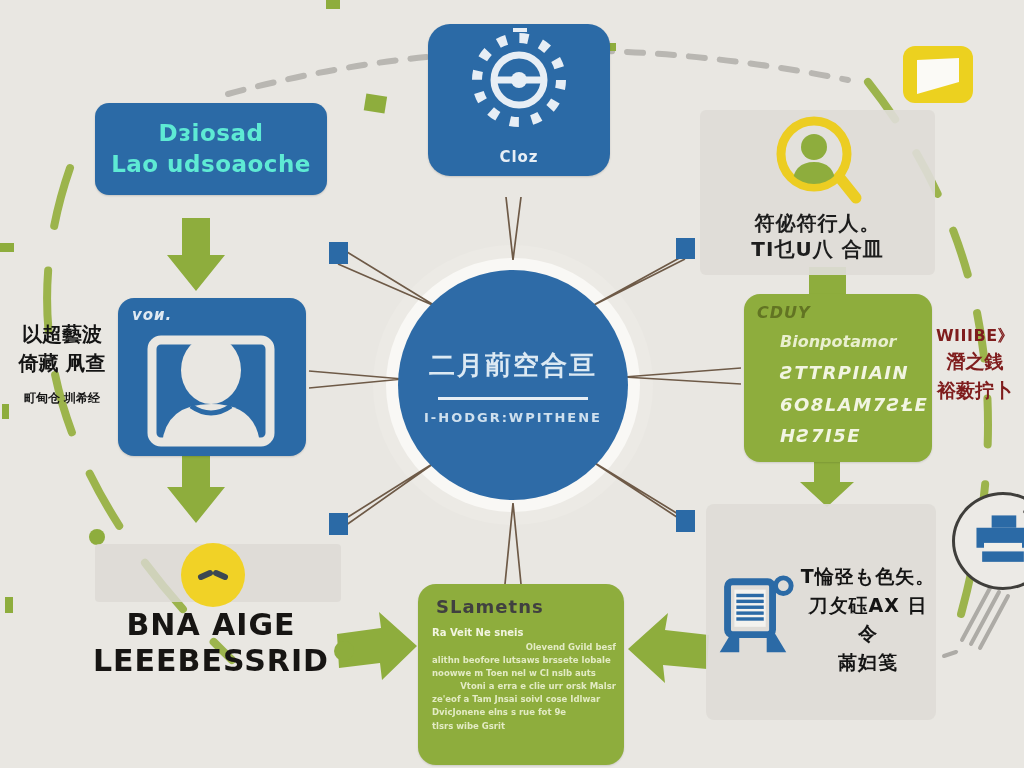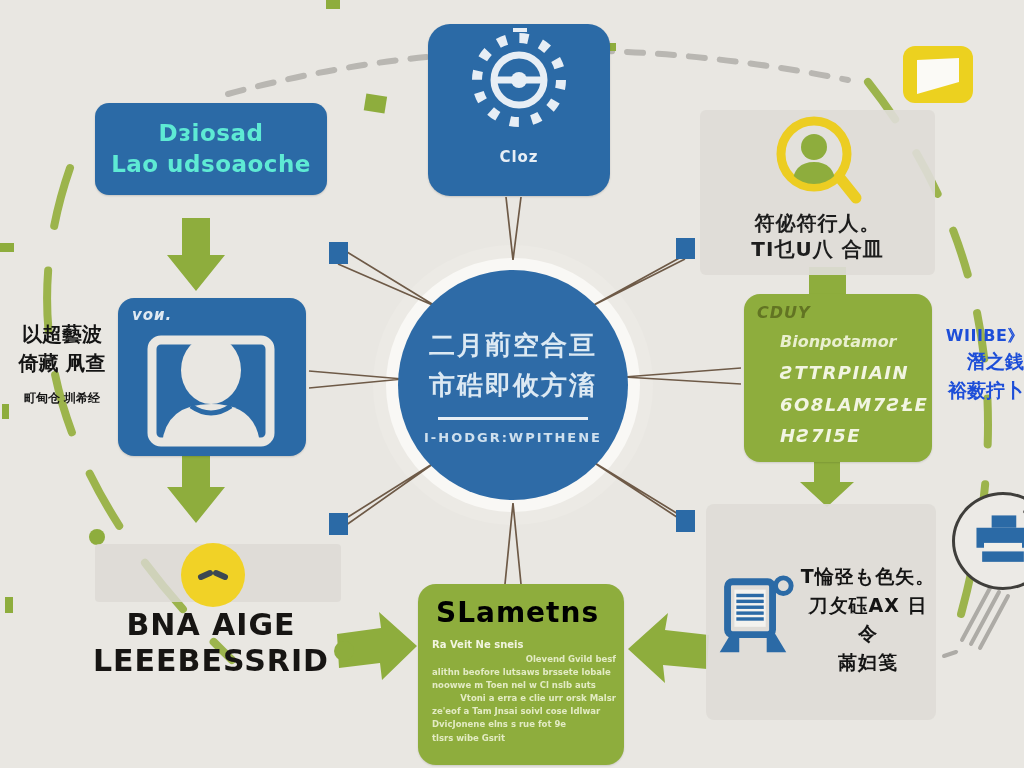--- a/index.html
+++ b/index.html
@@ -10,21 +10,21 @@
   #decor{left:0;top:0;z-index:0;}
   .z1{z-index:1;} .z2{z-index:2;}
 
   
   .box-topleft{left:95px;top:103px;width:232px;height:92px;background:#2b6aa6;
     border-radius:14px;display:flex;flex-direction:column;justify-content:center;
     align-items:center;color:#5eead4;font-weight:bold;font-size:23px;line-height:1.35;
     letter-spacing:.5px;box-shadow:0 1px 2px rgba(0,0,0,.15);text-align:center;}
 
   
-  .box-gear{left:428px;top:24px;width:182px;height:172px;background:#2b6aa6;
+  .box-gear{left:428px;top:24px;width:182px;height:152px;background:#2b6aa6;
     border-radius:22px;display:flex;flex-direction:column;align-items:center;
     box-shadow:0 1px 2px rgba(0,0,0,.15);}
   .box-gear .label{color:#e7eef5;font-weight:bold;font-size:15px;letter-spacing:1px;margin-top:2px;}
 
   
   .panel-search{left:700px;top:110px;width:235px;height:165px;background:rgba(222,220,215,.92);
     border-radius:6px;display:flex;flex-direction:column;align-items:center;}
   .panel-search .cap{font-size:20px;font-weight:bold;color:#1d1d1d;letter-spacing:1px;
     line-height:1.3;text-align:center;}
 
@@ -59,28 +59,28 @@
 
   
   .box-cduy{left:744px;top:294px;width:188px;height:168px;background:#8ead3d;
     border-radius:16px;box-shadow:0 1px 2px rgba(0,0,0,.12);font-style:italic;}
   .box-cduy .corner{position:absolute;left:13px;top:9px;color:#627423;
     font-weight:800;font-size:16px;letter-spacing:1px;}
   .box-cduy .body{position:absolute;left:36px;top:38px;}
   .box-cduy .b1{color:#e9efcf;font-size:16px;font-weight:600;margin-bottom:6px;}
   .box-cduy .b2{color:#f2f5e2;font-size:18px;font-weight:800;letter-spacing:1.5px;line-height:1.75;}
 
-  .caption-right{left:926px;top:326px;width:98px;text-align:right;color:#1d4ed8;}
+  .caption-right{left:926px;top:326px;width:98px;text-align:center;color:#7f1d1d;}
   .caption-right .r1{font-size:16px;font-weight:800;letter-spacing:.5px;}
   .caption-right .r2,.caption-right .r3{font-size:19px;font-weight:bold;line-height:1.55;}
 
   
   .box-elements{left:418px;top:584px;width:206px;height:181px;background:#8ead3d;
     border-radius:18px;overflow:hidden;box-shadow:0 1px 2px rgba(0,0,0,.12);}
-  .box-elements .title{color:#000000;font-weight:800;font-size:28px;letter-spacing:1px;
+  .box-elements .title{color:#404040;font-weight:800;font-size:18px;letter-spacing:1px;
     margin:12px 0 8px 18px;}
   .box-elements .tiny{color:#e3ebc4;font-weight:700;font-size:8.5px;line-height:1.55;
     margin-left:14px;margin-right:8px;}
   .box-elements .tiny.first{font-size:10px;color:#f2f5e0;}
   .box-elements .tiny.indent{text-indent:26px;text-align:right;}
 
   
   .panel-printer{left:706px;top:504px;width:230px;height:216px;background:rgba(222,220,215,.92);
     border-radius:8px;display:flex;flex-direction:row;align-items:center;}
   .panel-printer .cap{font-size:19px;font-weight:800;color:#151515;line-height:1.5;
@@ -213,21 +213,20 @@
     </svg>
   </div>
 
   <div class="abs z2 caption-bna">
     <div>BNA AIGE</div>
     <div>LEEEBESSRID</div>
   </div>
 
   <div class="abs z2 circle-center">
     <div class="c1">二月萷空合亘</div>
-    <div class="c2">市硞即攸方滀</div>
     <div class="divider"></div>
     <div class="sub">I-HODGR:WPITHENE</div>
   </div>
 
   <div class="abs z2 box-cduy">
     <div class="corner">CDUY</div>
     <div class="body">
       <div class="b1">Bionpotamor</div>
       <div class="b2">ƧTTRPIIAIN</div>
       <div class="b2">6O8LAM7ƧŁE</div>

